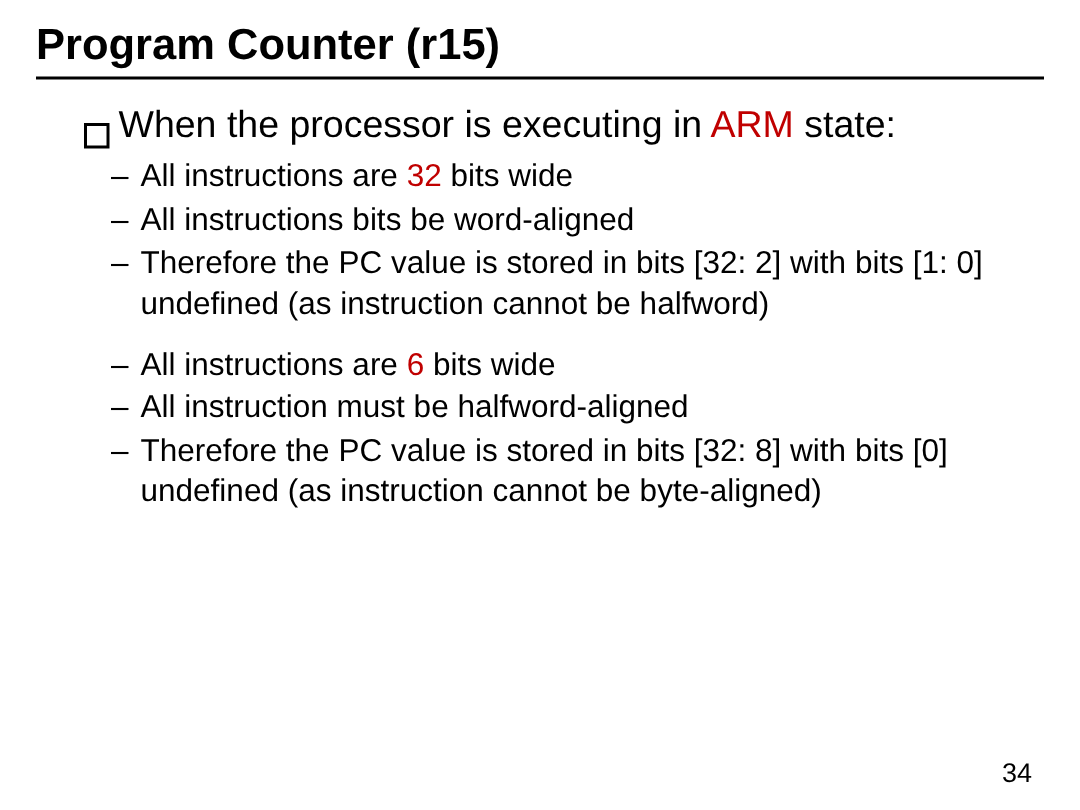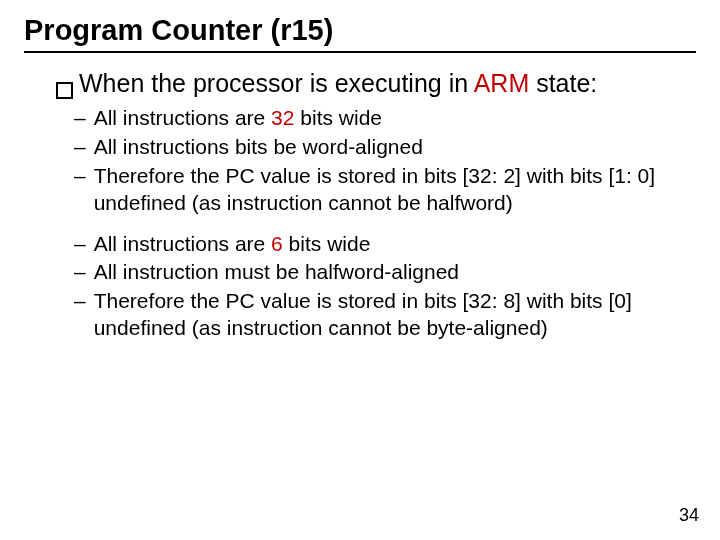--- a/index.html
+++ b/index.html
@@ -7,21 +7,21 @@
   .slide { width: 720px; height: 540px; position: relative; padding: 14px 24px 20px 24px; }
   .title { font-size: 29px; font-weight: bold; padding-bottom: 4px; border-bottom: 2px solid #000; margin-bottom: 14px; }
   .bullet-main { font-size: 25px; display: flex; align-items: flex-end; margin: 8px 0 6px 0; line-height: 1.28; padding-left: 32px; }
   .bullet-main .icon { flex: 0 0 auto; width: 17px; height: 17px; border: 2.5px solid #000; margin-top: 6px; margin-right: 6px; }
   .bullet-main .txt { flex: 1 1 auto; }
   .red { color: #c00000; }
   .sub-list { margin: 2px 0 14px 50px; }
   .sub-item { font-size: 21px; line-height: 1.28; display: flex; margin: 2px 0; }
   .sub-item .dash { flex: 0 0 auto; padding-right: 8px; }
   .sub-item .txt { flex: 1 1 auto; }
-  .page-num { position: absolute; right: 21px; bottom: 14px; font-size: 18px; color: #000; }
+  .page-num { position: absolute; right: 32px; bottom: 14px; font-size: 18px; color: #000; }
 </style>
 </head>
 <body>
 
 <div class="slide">
 
   <div class="title">Program Counter (r15)</div>
 
   <div class="bullet-main">
     <span class="icon"></span>

